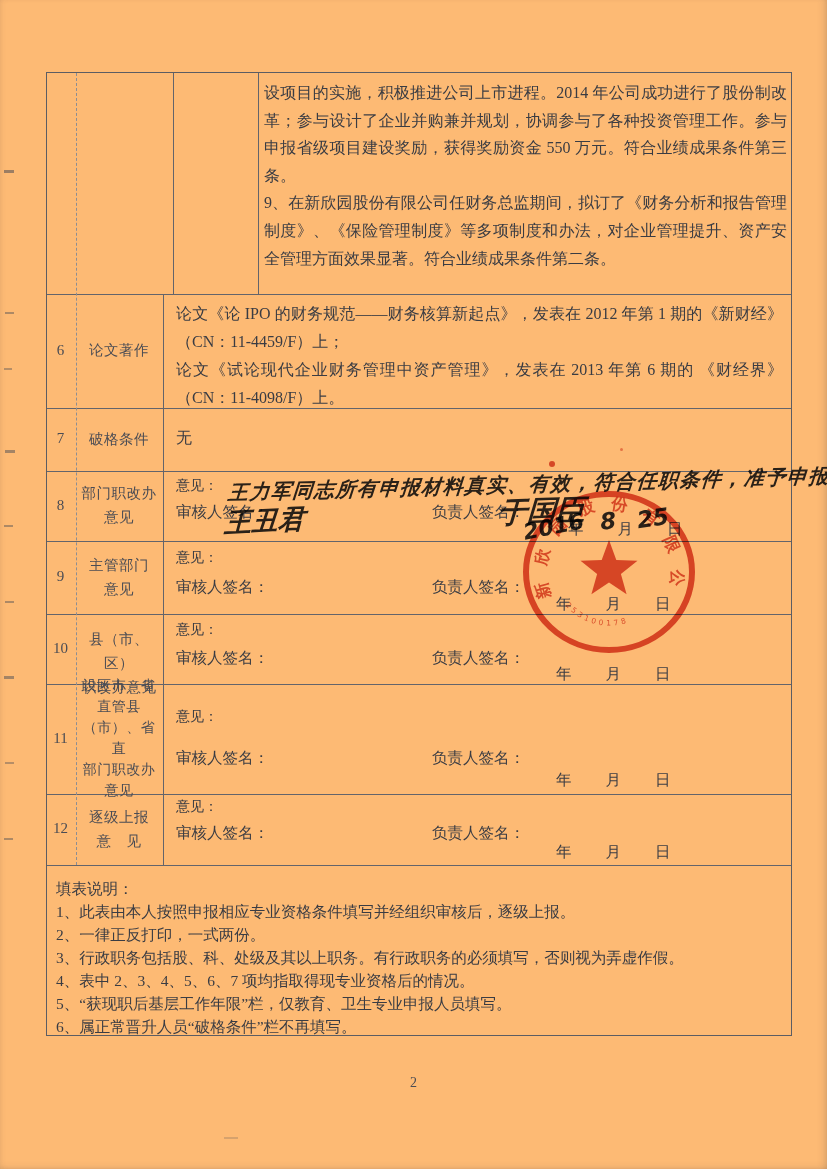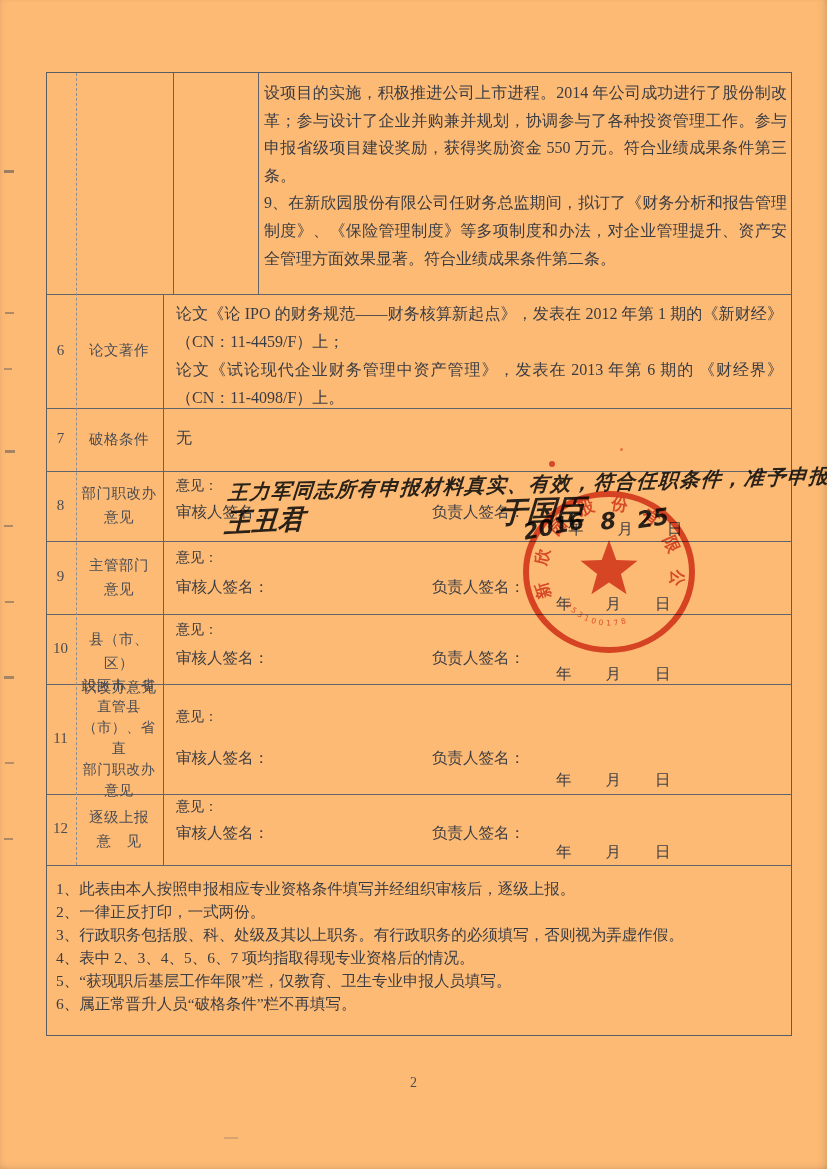--- a/index.html
+++ b/index.html
@@ -146,20 +146,21 @@
       <textPath href="#sealTextArc" startOffset="2" textLength="268" lengthAdjust="spacing">新欣园股份有限公司</textPath>
     </text>
     <text font-size="7.5" fill="#cf3b28" opacity=".8" letter-spacing="3" font-family="DejaVu Sans, Liberation Sans, sans-serif">
       <textPath href="#sealCodeArc" startOffset="4">253100178</textPath>
     </text>
   </svg>
   <div class="speck" style="left:549px;top:461px;width:6px;height:6px;opacity:.8"></div>
   <div class="speck" style="left:620px;top:448px;width:3px;height:3px;opacity:.5"></div>
 
   <div class="notes">
+    <p>填表说明：</p>
     <p>1、此表由本人按照申报相应专业资格条件填写并经组织审核后，逐级上报。</p>
     <p>2、一律正反打印，一式两份。</p>
     <p>3、行政职务包括股、科、处级及其以上职务。有行政职务的必须填写，否则视为弄虚作假。</p>
     <p>4、表中 2、3、4、5、6、7 项均指取得现专业资格后的情况。</p>
     <p>5、“获现职后基层工作年限”栏，仅教育、卫生专业申报人员填写。</p>
     <p>6、属正常晋升人员“破格条件”栏不再填写。</p>
   </div>
 
   <div class="pagenum">2</div>
 

